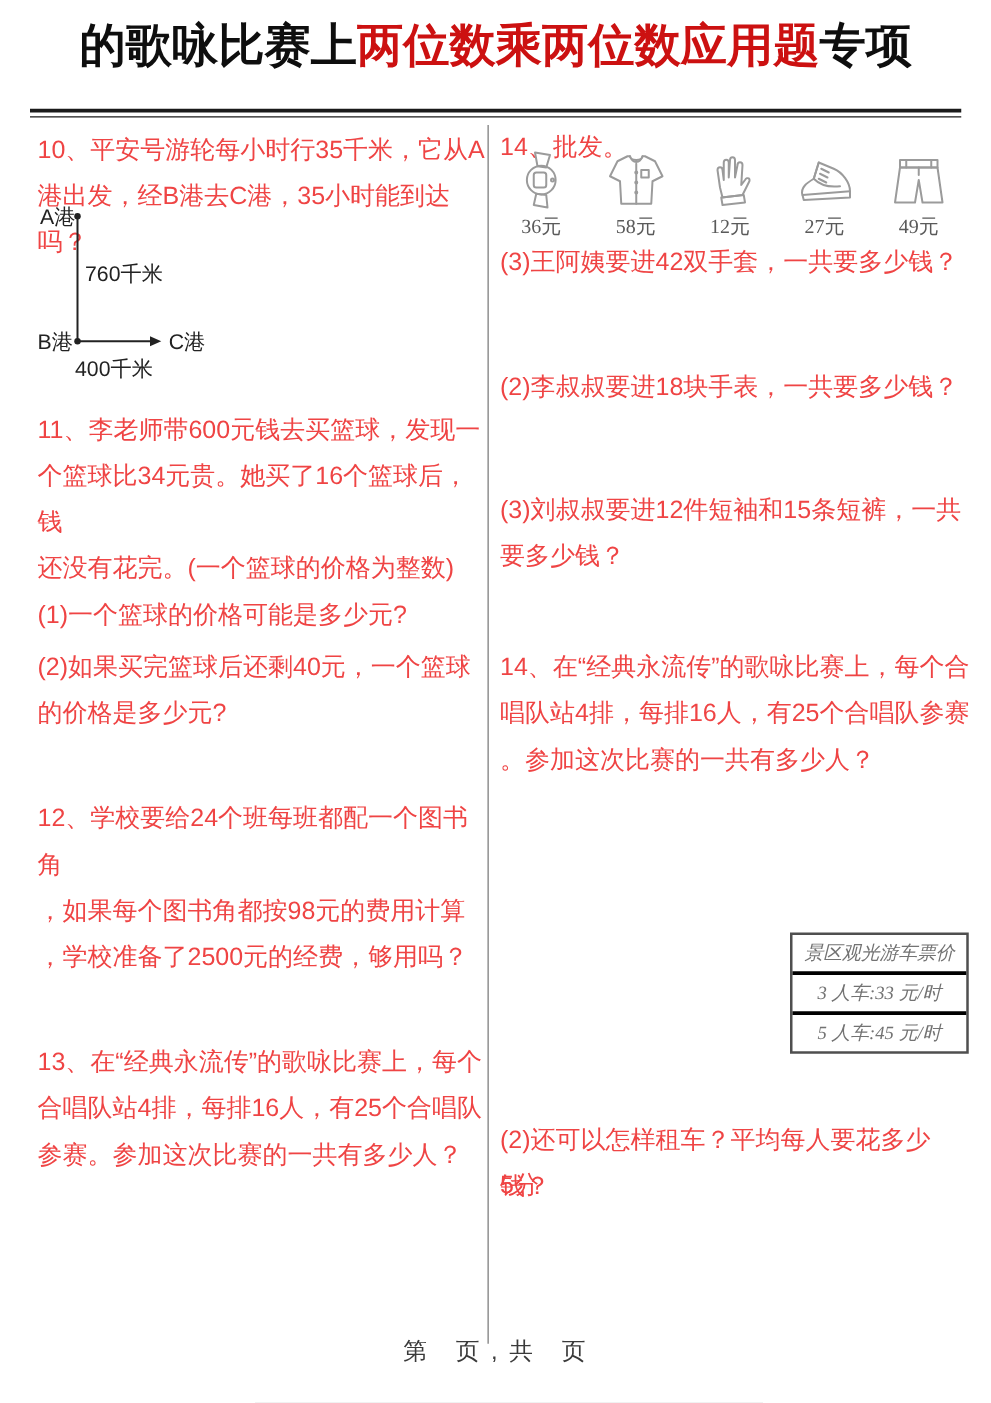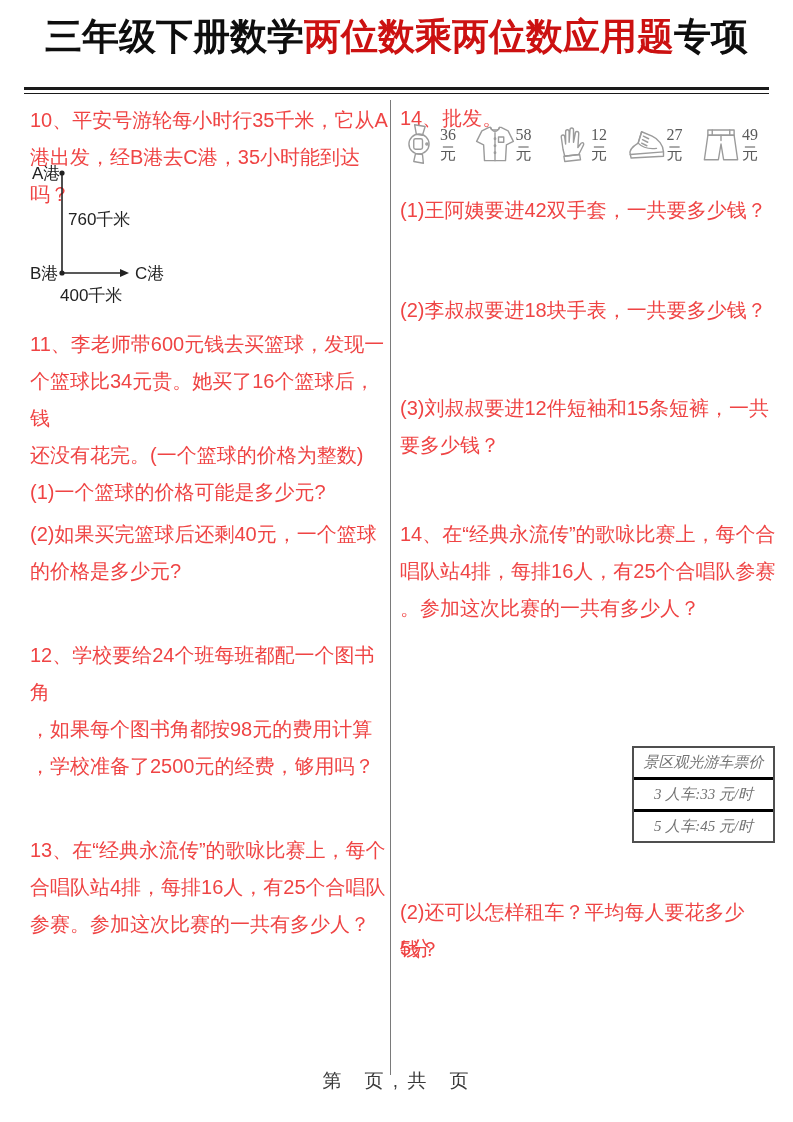--- a/index.html
+++ b/index.html
@@ -32,21 +32,21 @@
   .diagram { position:absolute; left:28px; top:163px; width:190px; height:145px; }
   .diagram text { fill:#222; font-size:17px; font-family:"Liberation Sans","DejaVu Sans",sans-serif; }
   .diagram line { stroke:#222; stroke-width:1.6; }
   .diagram circle { fill:#222; }
   .diagram polygon { fill:#222; }
 
   .goods {
     position:absolute; left:398px; top:120px; width:372px;
     display:flex; justify-content:space-between;
   }
-  .good { display:flex; flex-direction:row; align-items:center; width:70px; }
+  .good { display:flex; flex-direction:column; align-items:center; width:70px;text-align:right; }
   .good svg { width:48px; height:48px; stroke:#9b9b9b; fill:none;
               stroke-width:1.6; stroke-linejoin:round; stroke-linecap:round; }
   .price { font-size:16px; color:#5a5a5a; margin-top:3px;
            font-family:"Liberation Serif","DejaVu Serif",serif; }
 
   .fare-table {
     position:absolute; left:632px; top:746px; width:139px;
     border:2px solid #4f4f4f; background:#fff;
     text-align:center; color:#737373; font-style:italic;
     font-family:"Liberation Serif","DejaVu Serif",serif; font-size:15px;
@@ -57,21 +57,21 @@
   .footer {
     position:absolute; top:1068px; left:0; width:100%;
     text-align:center; font-size:19px; color:#3a3a3a; letter-spacing:2px;
   }
 </style>
 </head>
 <body>
 
 <div class="page">
 
-  <div class="title"><span>三年级下册数学</span><span style="color: rgb(204, 17, 17);">两位数乘两位数应用题</span><span>专项</span></div>
+  <div class="title"><span>的歌咏比赛上</span><span style="color: rgb(204, 17, 17);">两位数乘两位数应用题</span><span>专项</span></div>
 
   <div class="rule"></div>
 
   <div class="vdivider"></div>
 
   <div class="prob left" style="top:102px">10、平安号游轮每小时行35千米，它从A
 港出发，经B港去C港，35小时能到达吗？</div>
 
   <svg class="diagram" viewBox="0 0 190 145">
     <text x="4" y="16">A港</text>
@@ -155,21 +155,21 @@
         <path d="M9 8 L39 8 L39 14 L9 14 Z"></path>
         <path d="M9 14 L5 42 L21 42 L24 24 L27 42 L43 42 L39 14 Z"></path>
         <line x1="14" y1="8" x2="14" y2="14"></line>
         <line x1="34" y1="8" x2="34" y2="14"></line>
         <line x1="24" y1="14" x2="24" y2="20"></line>
       </svg>
       <div class="price">49元</div>
     </div>
   </div>
 
-  <div class="prob right" style="top:192px">(1)王阿姨要进42双手套，一共要多少钱？</div>
+  <div class="prob right" style="top:192px">(3)王阿姨要进42双手套，一共要多少钱？</div>
 
   <div class="prob right" style="top:292px">(2)李叔叔要进18块手表，一共要多少钱？</div>
 
   <div class="prob right" style="top:390px">(3)刘叔叔要进12件短袖和15条短裤，一共
 要多少钱？</div>
 
   <div class="prob right" style="top:516px">14、在“经典永流传”的歌咏比赛上，每个合
 唱队站4排，每排16人，有25个合唱队参赛
 。参加这次比赛的一共有多少人？</div>
 

